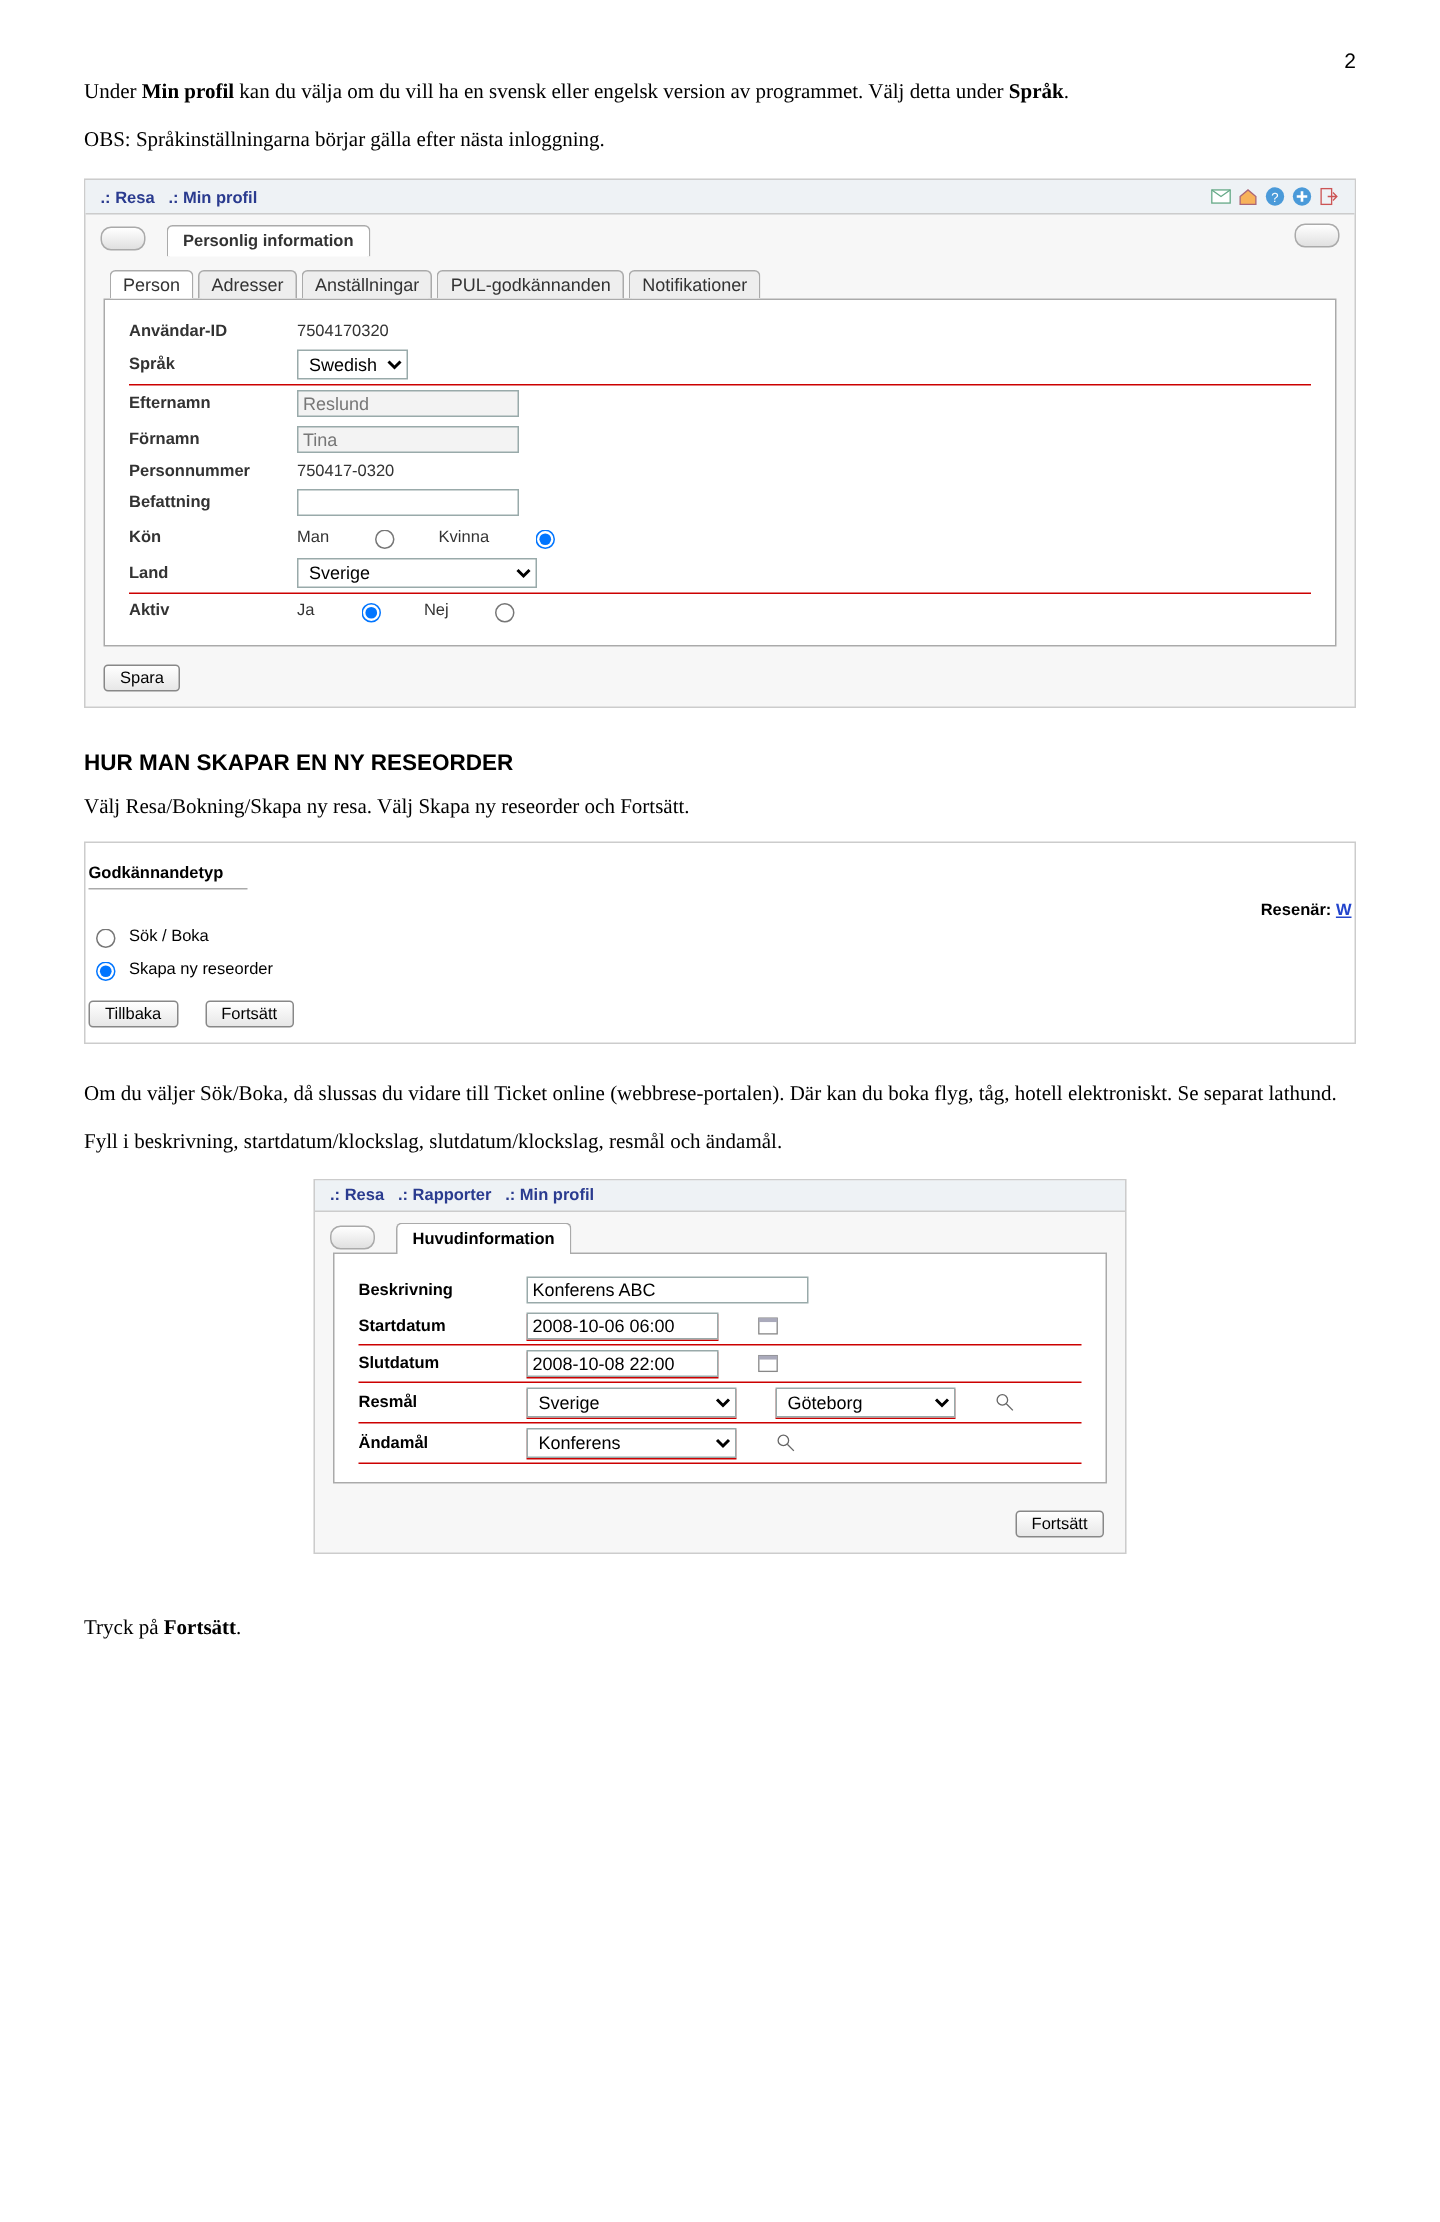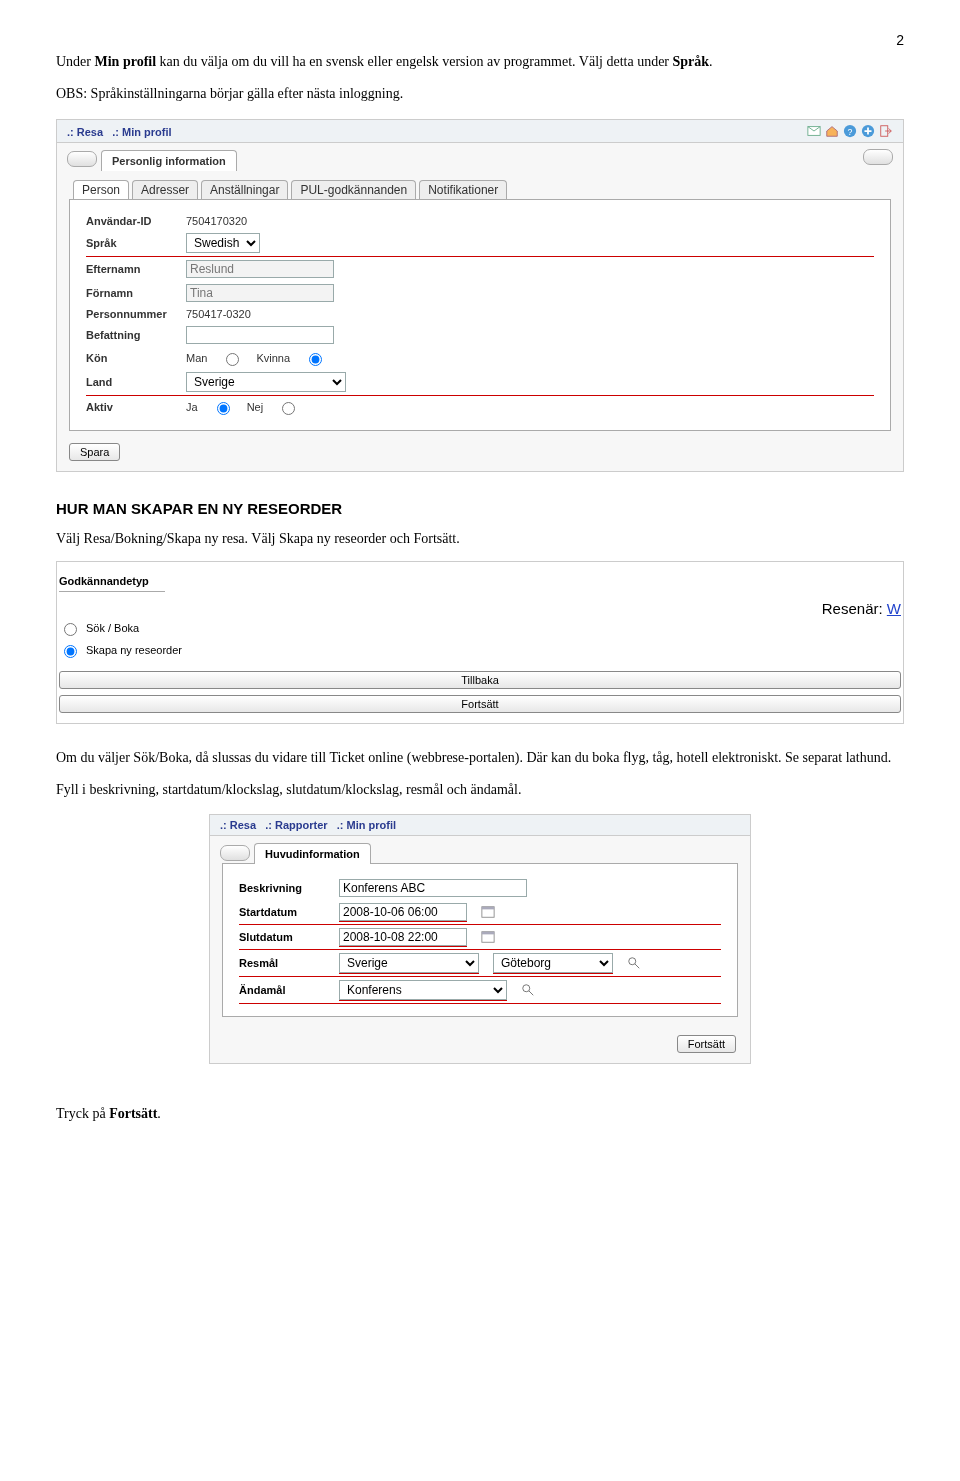--- a/index.html
+++ b/index.html
@@ -35,21 +35,21 @@
     padding: 4px 10px;
     display: flex;
     justify-content: space-between;
     align-items: flex-end;
     font-size: 11px;
   }
   .breadcrumb span { color: #2a3b8f; font-weight: bold; }
   .toolbar-icons { display: flex; gap: 4px; }
   .ico { width: 14px; height: 14px; display: inline-block; }
   .tab-row { display: flex; gap: 4px; padding: 6px 10px 0 10px; }
-  .rolled-tabs { display:flex; align-items:center; gap:4px; }
+  .rolled-tabs { display:flex; align-items:center; gap:14px; }
   .rolled { width:28px; height:14px; background: linear-gradient(#fff,#e0e0e0); border:1px solid #aaa; border-radius:7px; }
   .section-tab {
     background: #fff;
     border: 1px solid #aaa;
     border-bottom: none;
     padding: 4px 10px;
     font-weight: bold;
     border-top-left-radius: 4px;
     border-top-right-radius: 4px;
     position: relative;
@@ -74,21 +74,21 @@
   .tab.active { background: #fff; }
   .form-area {
     background: #fff;
     margin: 0 12px 12px 12px;
     border: 1px solid #aaa;
     padding: 12px 16px;
   }
   .formrow {
     display: flex;
     align-items: center;
-    gap: 14px;
+    gap: 26px;
     padding: 3px 0;
     font-size: 11px;
   }
   .formrow label { width: 86px; font-weight: bold; }
   .formrow input[type=text], .formrow select {
     font-size: 12px;
     border: 1px solid #9aa;
     padding: 1px 3px;
     background: #fff;
   }
@@ -103,22 +103,22 @@
     background: linear-gradient(#fff,#e7e7e7);
     padding: 2px 10px;
     border-radius: 3px;
     cursor: pointer;
   }
 
   
   .ss2 { padding: 10px 2px; background:#fff; border:1px solid #ccc; }
   .ss2 .sec-title { font-weight:bold; font-size:11px; border-bottom:1px solid #aaa; padding-bottom:4px; margin-bottom:8px; display:inline-block; padding-right:16px; }
   .radio-row { display:flex; align-items:center; gap:6px; padding:3px 0; font-size:11px; }
-  .right-res { text-align:right; font-size:15px; font-weight:normal; }
-  .btnrow { margin-top:10px; display:flex; gap:6px;flex-direction:column; }
+  .right-res { text-align:right; font-size:11px; font-weight:bold; }
+  .btnrow { margin-top:10px; display:flex; gap:18px; }
 
   
   .ss3-wrap { display:flex; justify-content:center; margin:14px 0 30px 0; }
   .ss3 {
     border:1px solid #ccc;
     font-size:11px;
     width: 540px;
     background:#f7f7f7;
   }
   .ss3 .underline-red input, .ss3 .underline-red select { box-shadow: 0 1px 0 #c00; }
@@ -291,21 +291,21 @@
           <label>Resmål</label>
       <select style="width:140px"><option>Sverige</option></select>
       <select style="width:120px"><option>Göteborg</option></select>
       <svg class="mag" viewBox="0 0 16 16">
             <circle cx="6" cy="6" r="4" fill="none" stroke="#666"></circle>
             <line x1="9" y1="9" x2="14" y2="14" stroke="#666"></line>
           </svg>
     </div>
     <div class="formrow underline-red">
           <label>Ändamål</label>
-      <select style="width:168px"><option>Konferens</option></select>
+      <select style="width:140px"><option>Konferens</option></select>
       <svg class="mag" viewBox="0 0 16 16">
             <circle cx="6" cy="6" r="4" fill="none" stroke="#666"></circle>
             <line x1="9" y1="9" x2="14" y2="14" stroke="#666"></line>
           </svg>
     </div>
   </div>
   <div class="right-btn"><button class="btn">Fortsätt</button></div>
 </div>
 </div>
 

